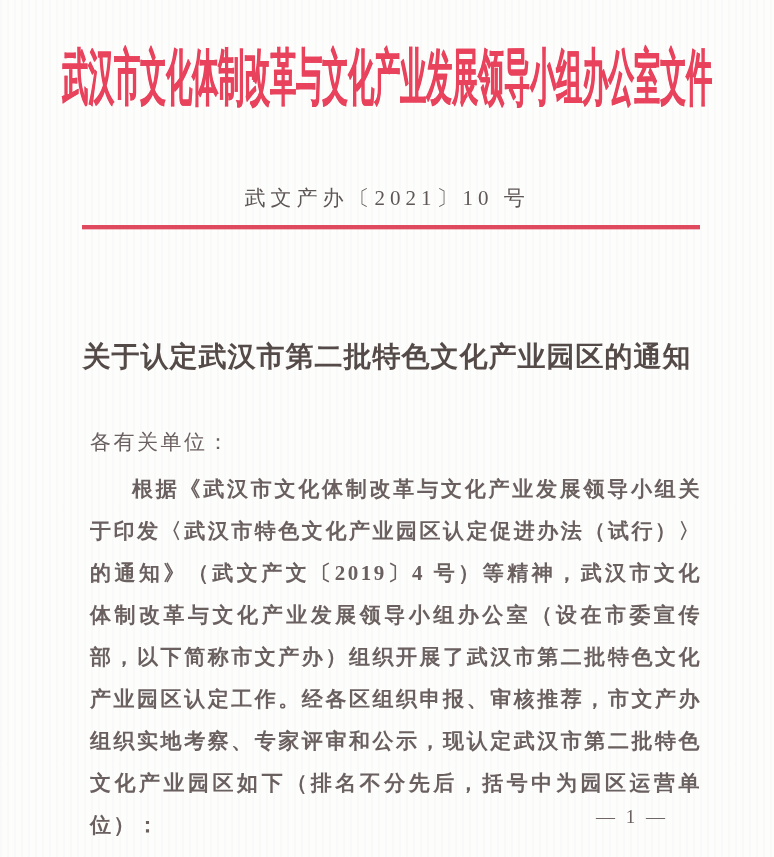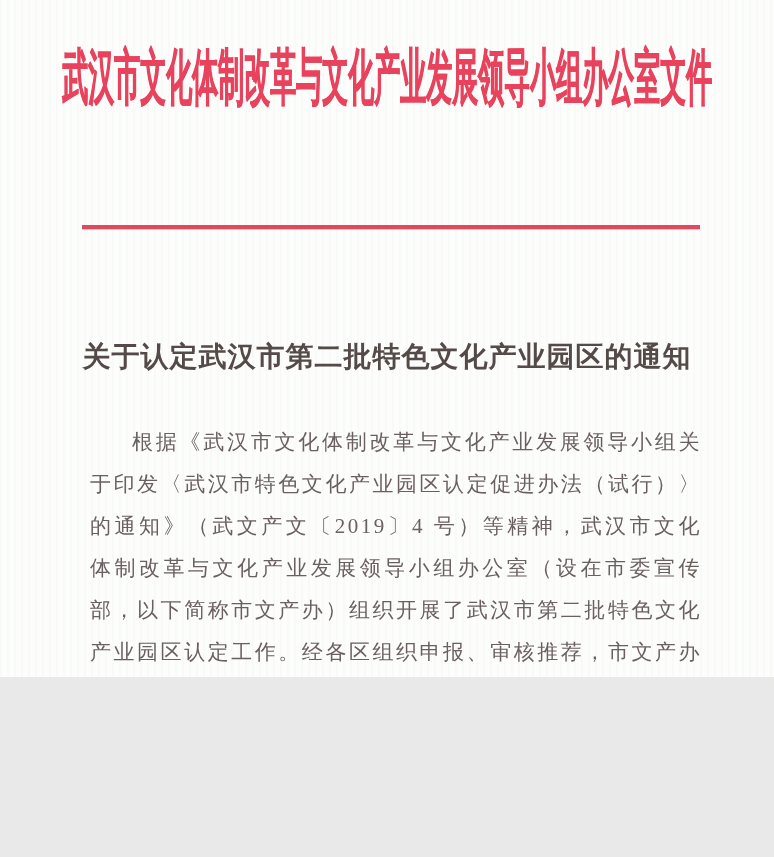--- a/index.html
+++ b/index.html
@@ -3,21 +3,21 @@
 <meta charset="utf-8">
 <style>
   html, body {
     margin: 0;
     padding: 0;
     background: #e9e9e9;
   }
   .page {
     position: relative;
     width: 774px;
-    height: 677px;
+    height: 857px;
     margin: 0 auto;
     background: #fdfdfc;
     background-image: repeating-linear-gradient(
       90deg,
       rgba(190, 198, 210, 0.07) 0px, rgba(190, 198, 210, 0.07) 2px,
       rgba(255, 255, 255, 0) 2px, rgba(255, 255, 255, 0) 7px
     );
     overflow: hidden;
     font-family: "Liberation Serif", "DejaVu Serif", serif;
   }
@@ -94,20 +94,21 @@
     color: #6b6060;
     text-align: justify;
     letter-spacing: 2.5px;
   }
   .salutation {
     margin: 0 0 5px 0;
   }
   .body-paragraph {
     margin: 0;
     text-indent: 2em;
+    font-weight: bold;
   }
 
   
   .page-number {
     position: absolute;
     top: 806px;
     right: 106px;
     font-size: 19px;
     color: #6a6060;
     letter-spacing: 3px;
@@ -116,24 +117,26 @@
 </style>
 </head>
 <body>
 
 <div class="page">
 
   <div class="banner">
     <span class="banner-text">武汉市文化体制改革与文化产业发展领导小组办公室文件</span>
   </div>
 
+  <div class="doc-number">武文产办〔2021〕10 号</div>
 
   <div class="red-line"></div>
 
   <h1 class="doc-title">关于认定武汉市第二批特色文化产业园区的通知</h1>
 
   <div class="doc-body">
+    <p class="salutation">各有关单位：</p>
     <p class="body-paragraph">根据《武汉市文化体制改革与文化产业发展领导小组关于印发〈武汉市特色文化产业园区认定促进办法（试行）〉的通知》（武文产文〔2019〕4 号）等精神，武汉市文化体制改革与文化产业发展领导小组办公室（设在市委宣传部，以下简称市文产办）组织开展了武汉市第二批特色文化产业园区认定工作。经各区组织申报、审核推荐，市文产办组织实地考察、专家评审和公示，现认定武汉市第二批特色文化产业园区如下（排名不分先后，括号中为园区运营单位）：</p>
   </div>
 
   <div class="page-number">— 1 —</div>
 
 </div>
 
 </body></html>

